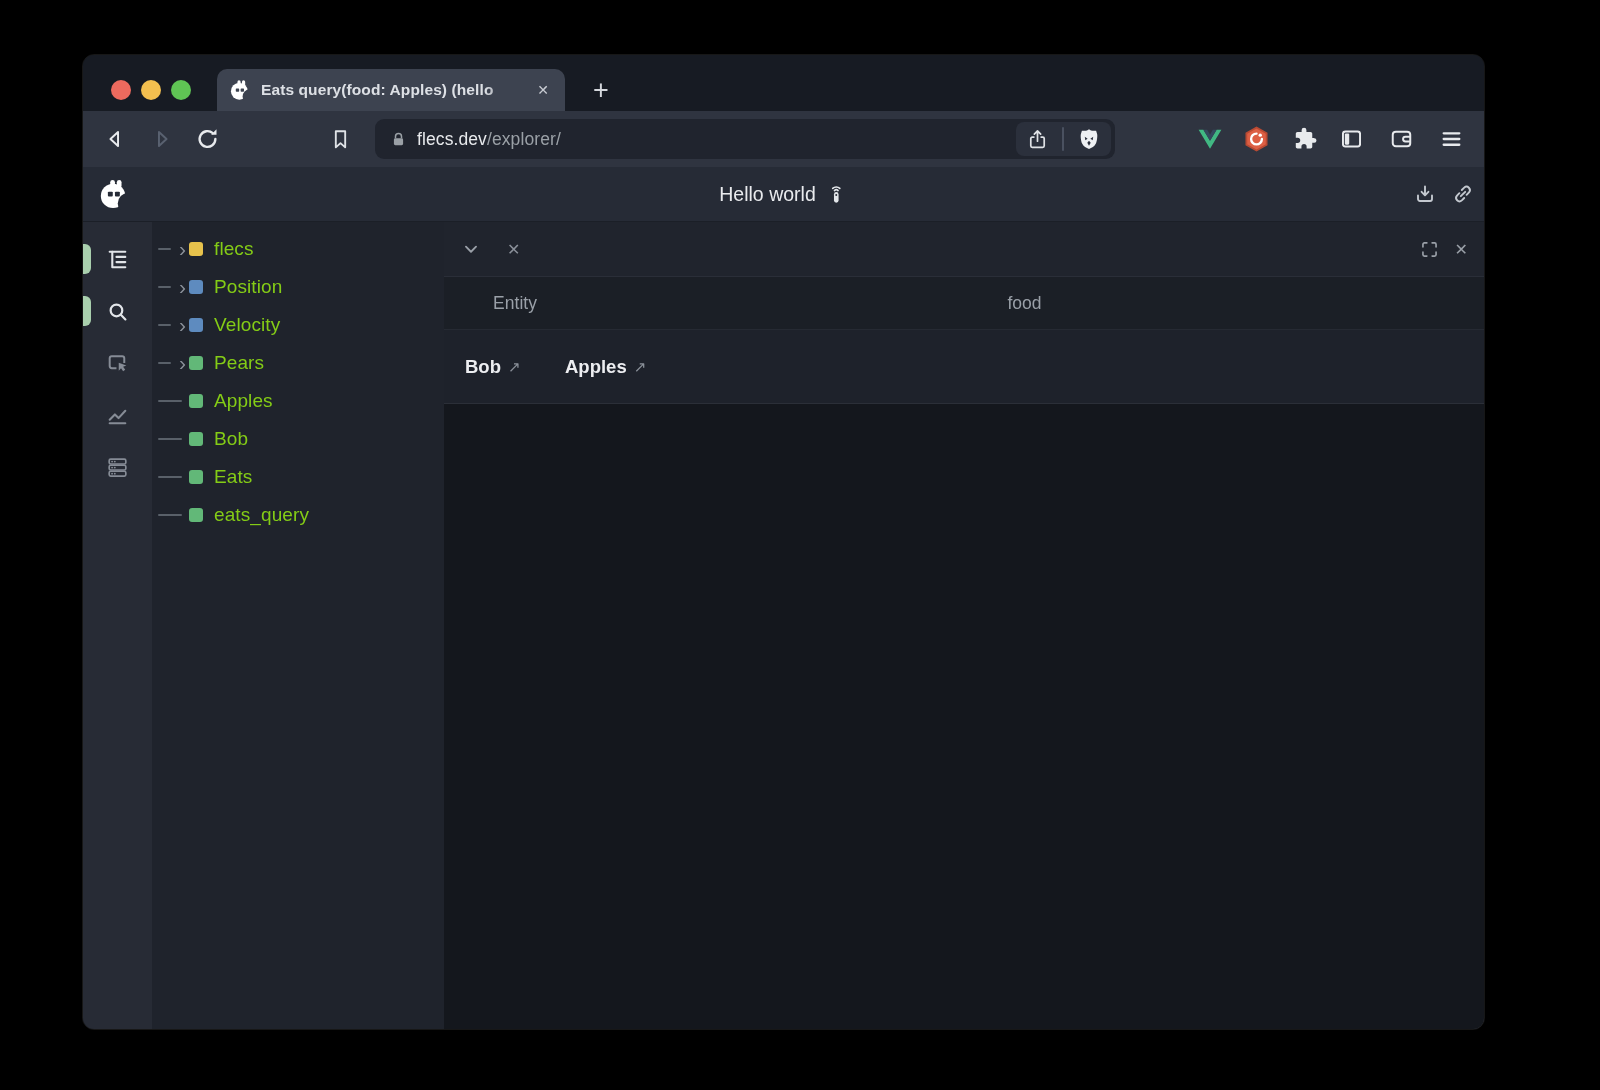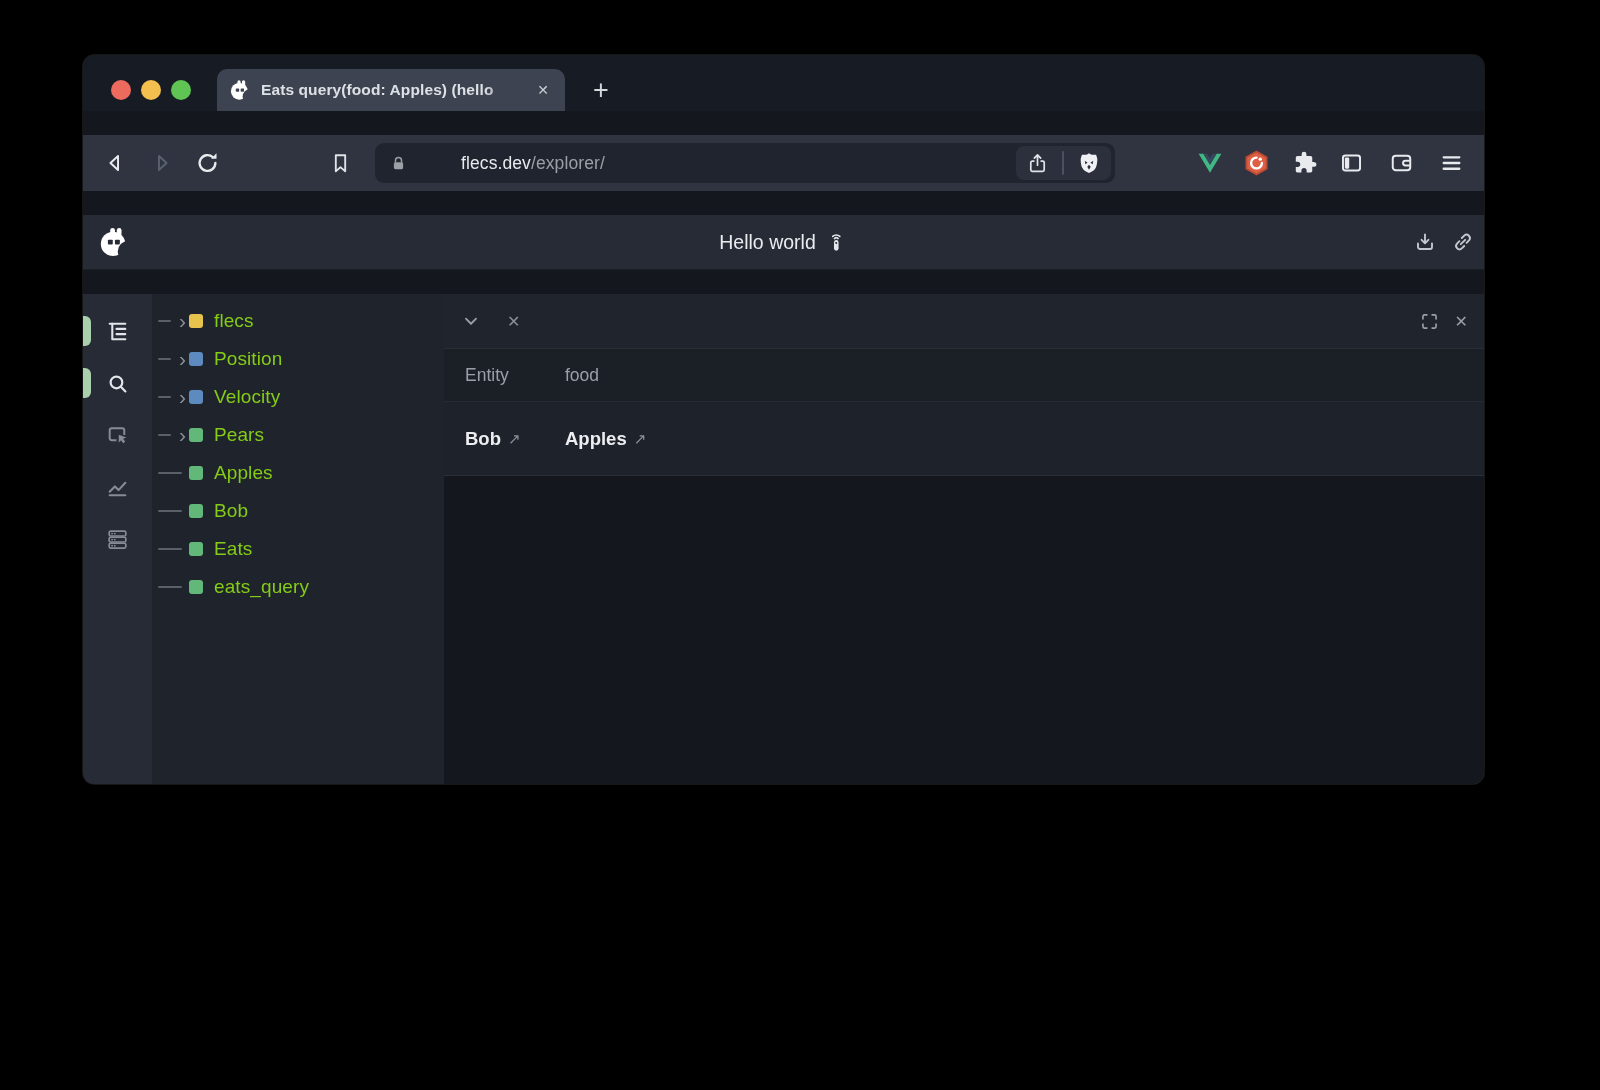--- a/index.html
+++ b/index.html
@@ -1,22 +1,22 @@
 <!DOCTYPE html>
 <html><head>
 <meta charset="utf-8">
 <style>
   html,body{margin:0;padding:0;background:#000;}
   *{box-sizing:border-box;}
   body{font-family:"Liberation Sans",sans-serif;-webkit-font-smoothing:antialiased;}
   .screen{position:relative;width:1600px;height:1090px;background:#000;overflow:hidden;}
 
-  .window{position:absolute;left:83px;top:55px;width:1401px;height:729px;border-radius:11px;
+  .window{position:absolute;left:83px;top:55px;width:1401px;height:974px;border-radius:11px;
     overflow:hidden;display:flex;flex-direction:column;background:#14171d;
-    outline:1px solid rgba(255,255,255,0.09);gap:24px;}
+    outline:1px solid rgba(255,255,255,0.09);}
 
   
   .tabstrip{position:relative;height:56px;flex:0 0 auto;background:#171b23;}
   .traffic{position:absolute;left:28px;top:25px;display:flex;gap:10px;}
   .dot{width:20px;height:20px;border-radius:50%;}
   .tab{position:absolute;left:134px;bottom:0;width:348px;height:42px;background:#3d4350;
     border-radius:10px 10px 0 0;display:flex;align-items:center;padding:0 12px;--logobg:#3d4350;}
   .tab-fav{width:22px;height:22px;margin-right:10px;flex:0 0 auto;}
   .tab-title{position:relative;flex:1;overflow:hidden;white-space:nowrap;font-size:15.5px;
     font-weight:600;color:#dde0e5;letter-spacing:.1px;}
@@ -30,21 +30,21 @@
   
   .toolbar{position:relative;height:56px;flex:0 0 auto;background:#2f3440;}
   .tbtn{position:absolute;top:50%;transform:translateY(-50%);display:flex;align-items:center;justify-content:center;}
   .ic-back{left:19px;color:#e8eaed;}
   .ic-fwd{left:66px;color:#596170;}
   .ic-reload{left:111px;color:#e8eaed;}
   .ic-bmk{left:245px;color:#dfe2e6;}
   .urlbar{position:absolute;left:292px;top:8px;width:740px;height:40px;background:#20242e;
     border-radius:9px;display:flex;align-items:center;padding:0 4px 0 14px;}
   .lock{color:#9aa0a6;margin-right:9px;display:flex;}
-  .url{font-size:17.5px;letter-spacing:.1px;white-space:nowrap;margin-left:44px;}
+  .url{font-size:17.5px;letter-spacing:.1px;white-space:nowrap;}
   .url .dom{color:#e8eaed;}
   .url .pth{color:#9aa0a6;}
   .url-spacer{flex:1;}
   .urlpill{display:flex;align-items:center;background:#2b303c;border-radius:8px;height:34px;padding:0 10px;}
   .ic-share{color:#dfe2e6;display:flex;}
   .vdiv{width:2px;height:24px;background:#4a5160;margin:0 13px;border-radius:1px;}
   .ext{color:#e8eaed;}
   .x-vue{left:1113px;} .x-hex{left:1160px;} .x-puz{left:1209px;}
   .x-pan{left:1256px;} .x-wal{left:1306px;} .x-ham{left:1356px;color:#e8eaed;}
 
@@ -86,21 +86,21 @@
   .code .dim{color:#7d838c;}
   .code .lit{color:#e9ebed;}
   .code .grn{color:#6fc287;}
   .code .gap{margin-left:.55ch;}
   .qb-close{color:#8a9099;font-size:16px;margin-left:13px;}
   .qb-actions{margin-left:auto;display:flex;align-items:center;gap:15px;color:#9aa0a8;}
   .qb-actions .abtn{display:flex;align-items:center;justify-content:center;}
   .qb-x{font-size:16px;color:#9aa0a8;}
 
   .thead{height:53px;flex:0 0 auto;background:#1b1f26;border-bottom:1px solid #262a33;
-    display:flex;align-items:center;color:#9aa0a8;font-size:17.5px;}
+    display:flex;align-items:center;color:#9aa0a8;font-size:17.5px;text-align:center;}
   .trow{height:74px;flex:0 0 auto;background:#1e222b;border-bottom:1px solid #2b2f38;
     display:flex;align-items:center;color:#edeef1;font-size:18.5px;font-weight:600;}
   .c0{width:121px;padding-left:21px;flex:0 0 auto;}
   .c1{flex:1;}
   .cell-arrow{color:#8a9099;font-size:15px;font-weight:400;margin-left:7px;position:relative;top:-1px;}
   .empty{flex:1;background:#14171d;}
 
   .logo-fg{fill:#fff;}
   .logo-bite{fill:var(--logobg);}
 </style>

